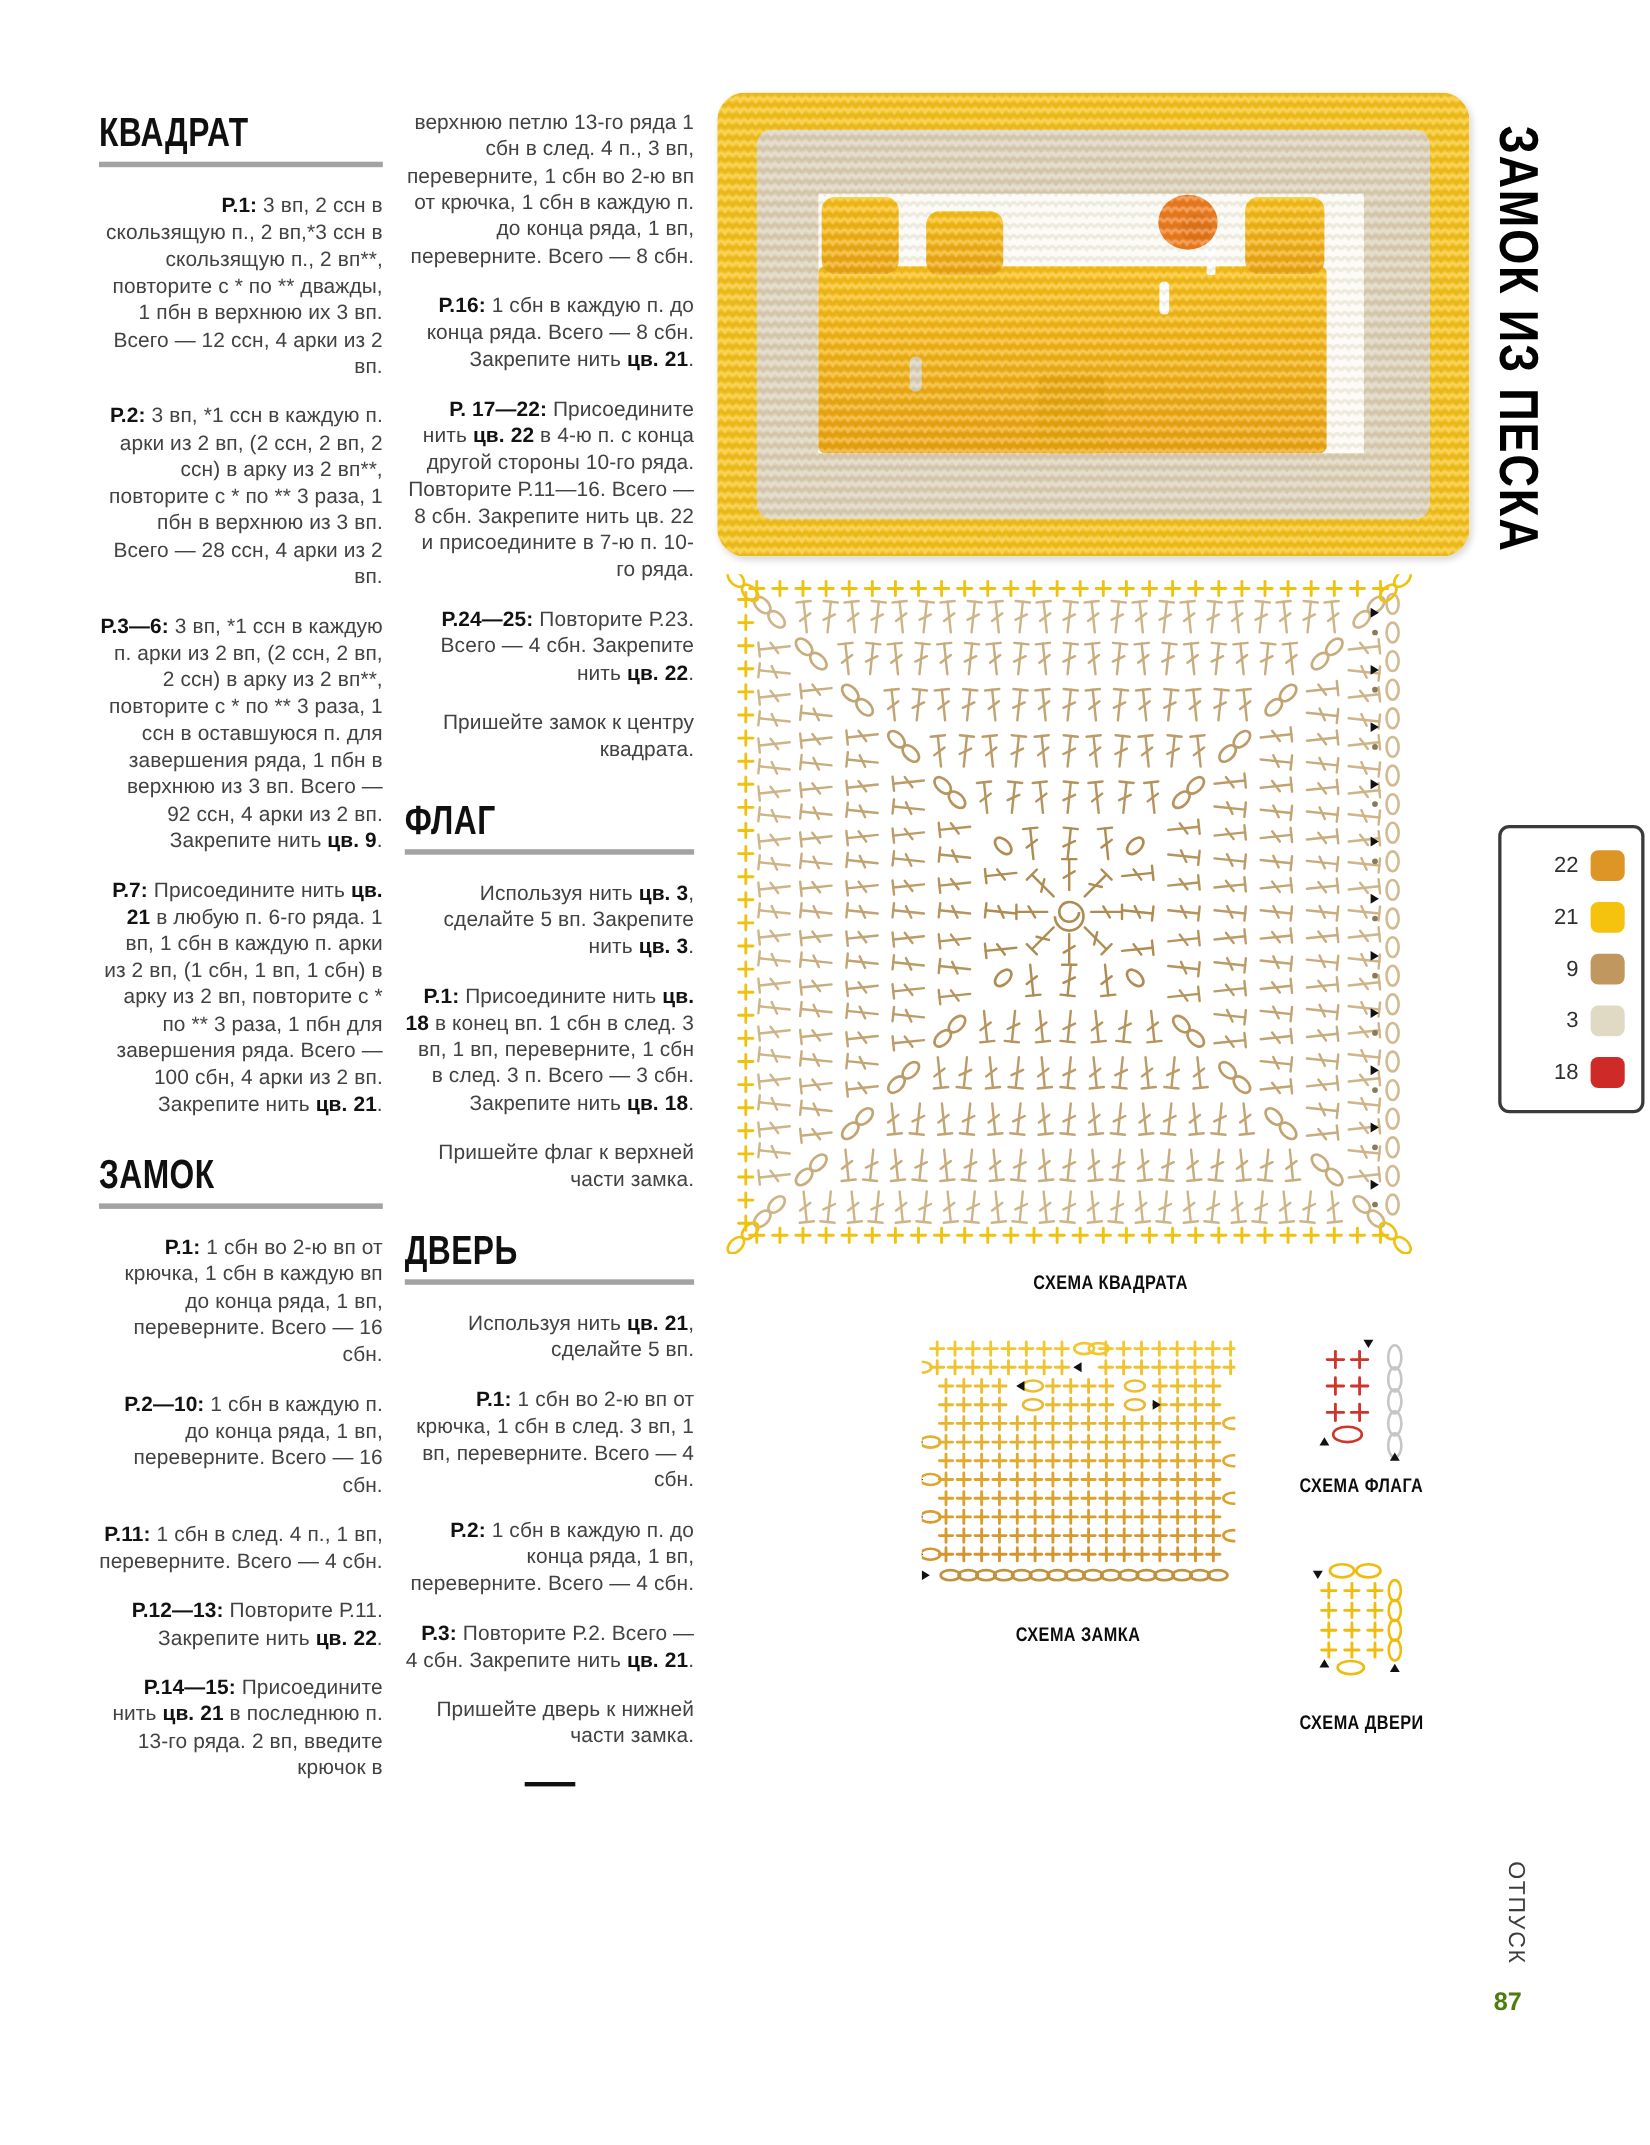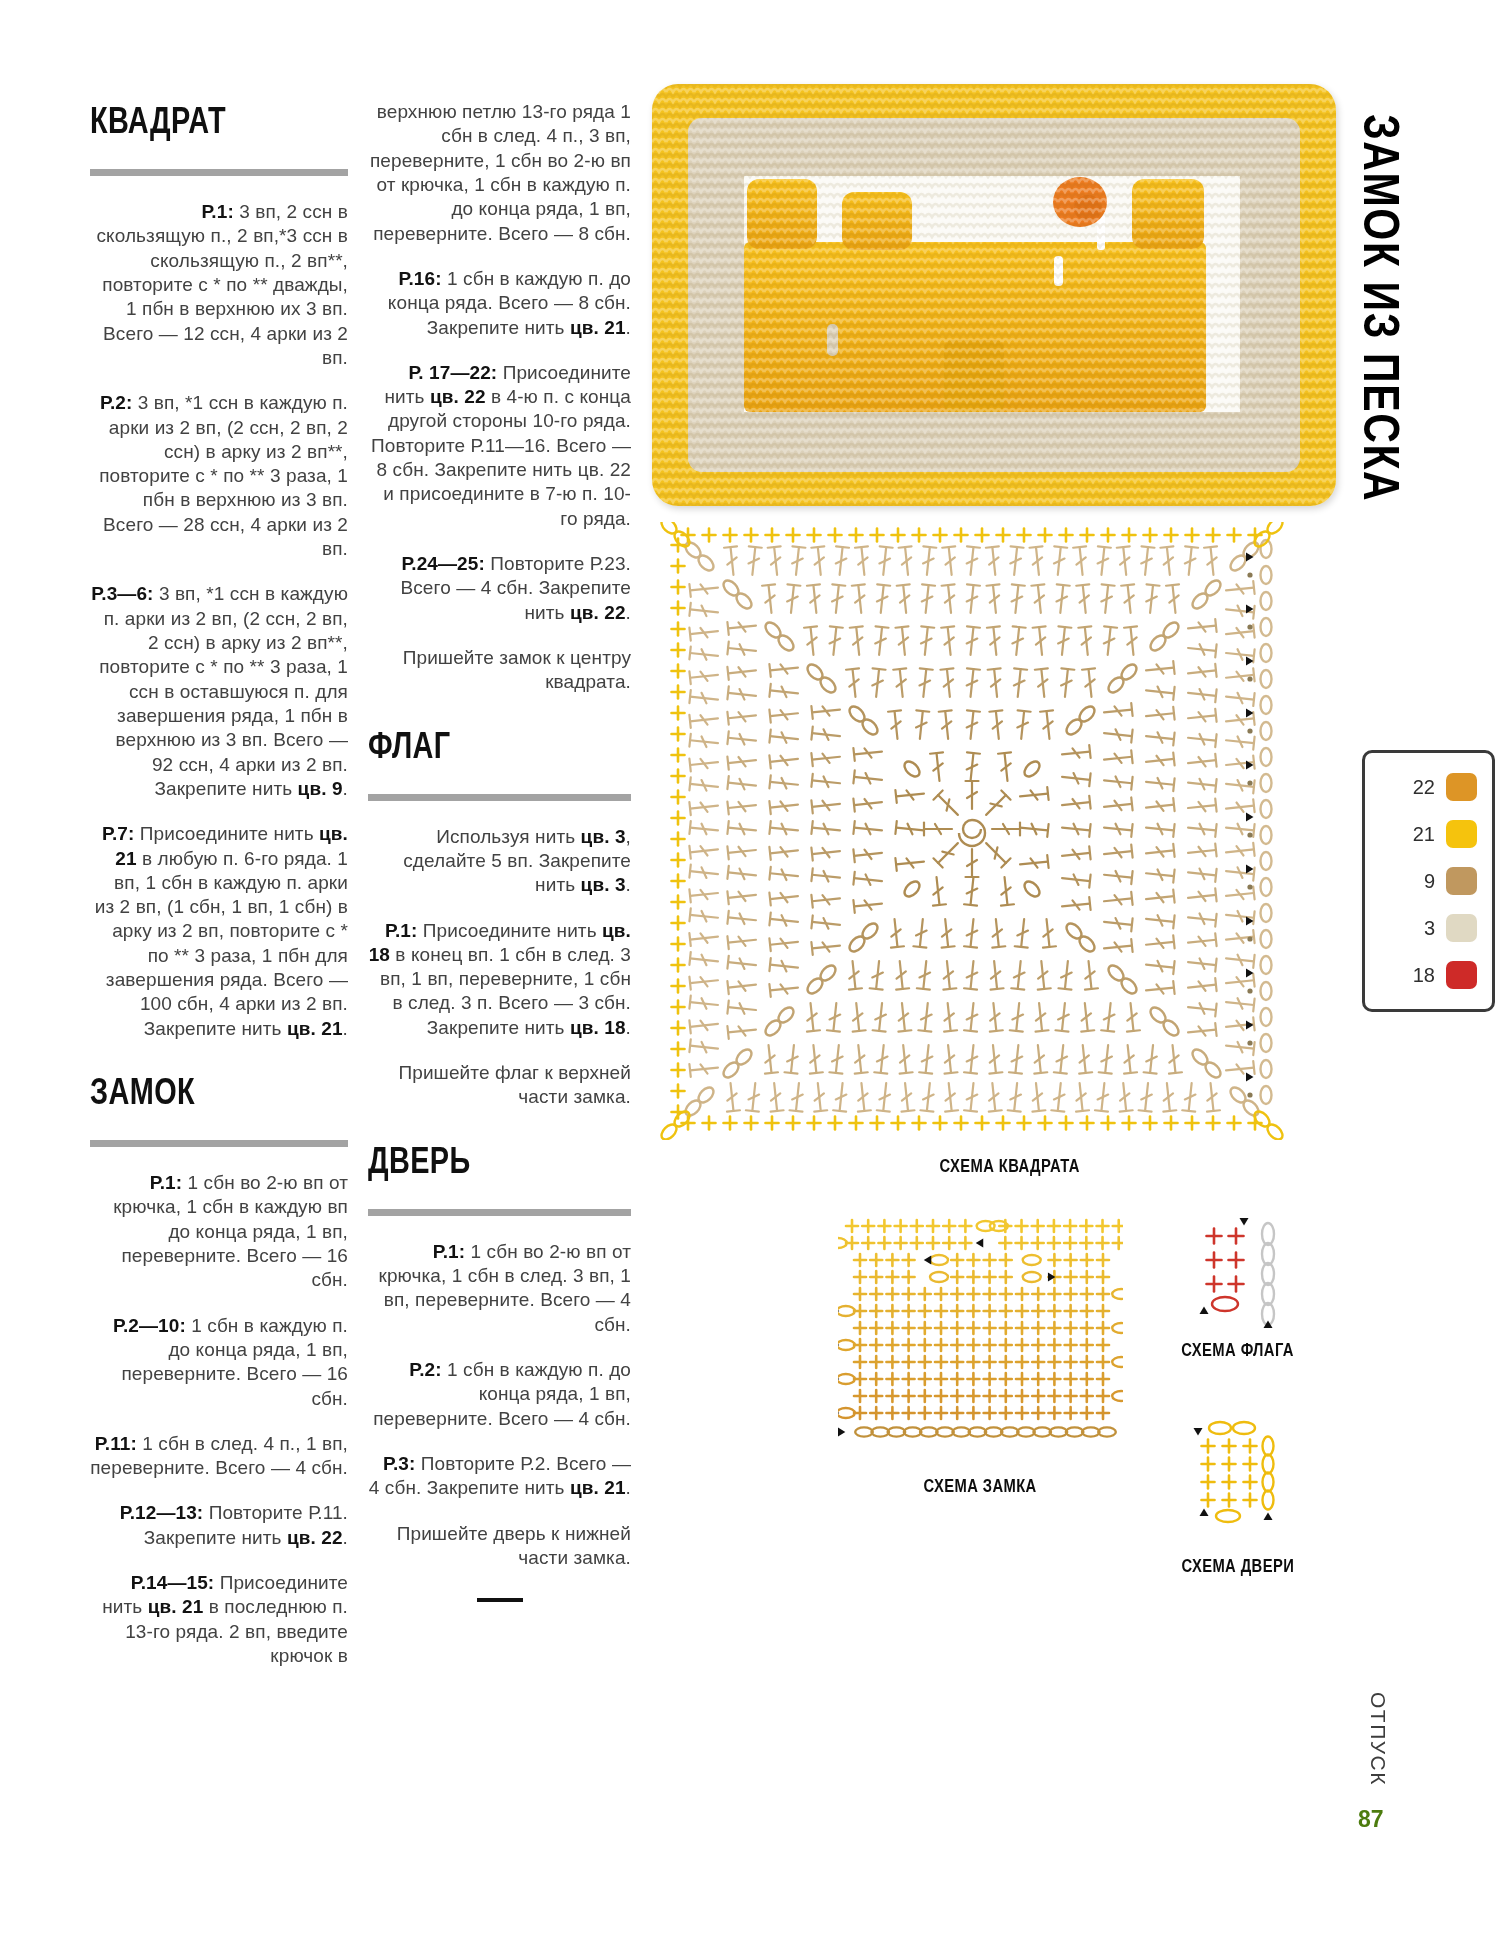--- a/index.html
+++ b/index.html
@@ -1,19 +1,19 @@
 <!DOCTYPE html>
 <html lang="ru"><head>
 <meta charset="utf-8">
 <style>
   html,body{margin:0;padding:0;background:#ffffff;}
   #page{position:relative;width:1500px;height:1950px;background:#ffffff;overflow:hidden;
         font-family:"Liberation Sans",sans-serif;}
   .col{position:absolute;}
-  .h2{border-bottom:7px solid #a3a3a3;margin:30px 0 24px 0;padding-bottom:27px;}
+  .h2{border-bottom:5px solid #a3a3a3;margin:30px 0 24px 0;padding-bottom:5px;}
   .h2.first{margin-top:0;}
   .h2 .ht{display:inline-block;font-weight:700;font-size:37px;color:#101010;
           transform:scaleX(0.78);transform-origin:0 50%;white-space:nowrap;letter-spacing:0.5px;}
   .para{font-size:19px;line-height:1.28;color:#424242;margin:0 0 21px 0;letter-spacing:0.1px;text-align:right;}
   .para b{color:#121212;font-weight:700;}
   .divider{width:46px;height:4px;background:#111;margin:28px auto 0 auto;}
   .vtext{position:absolute;writing-mode:vertical-rl;white-space:nowrap;}
   #vtitle{font-weight:700;font-size:50px;color:#000;letter-spacing:2px;
           transform:scaleY(0.82);transform-origin:50% 0;}
   #vfooter{font-size:21px;color:#3d3d3d;letter-spacing:1.5px;}
@@ -52,20 +52,21 @@
       <p class="para">верхнюю петлю 13-го ряда 1 сбн в след. 4 п., 3 вп, переверните, 1 сбн во 2-ю вп от крючка, 1 сбн в каждую п. до конца ряда, 1 вп, переверните. Всего — 8 сбн.</p>
       <p class="para"><b>Р.16:</b> 1 сбн в каждую п. до конца ряда. Всего — 8 сбн. Закрепите нить <b>цв. 21</b>.</p>
       <p class="para"><b>Р. 17—22:</b> Присоедините нить <b>цв. 22</b> в 4-ю п. с конца другой стороны 10-го ряда. Повторите Р.11—16. Всего — 8 сбн. Закрепите нить цв. 22 и присоедините в 7-ю п. 10-го ряда.</p>
       <p class="para"><b>Р.24—25:</b> Повторите Р.23. Всего — 4 сбн. Закрепите нить <b>цв. 22</b>.</p>
       <p class="para">Пришейте замок к центру квадрата.</p>
       <div class="h2"><span class="ht">ФЛАГ</span></div>
       <p class="para">Используя нить <b>цв. 3</b>, сделайте 5 вп. Закрепите нить <b>цв. 3</b>.</p>
       <p class="para"><b>Р.1:</b> Присоедините нить <b>цв. 18</b> в конец вп. 1 сбн в след. 3 вп, 1 вп, переверните, 1 сбн в след. 3 п. Всего — 3 сбн. Закрепите нить <b>цв. 18</b>.</p>
       <p class="para">Пришейте флаг к верхней части замка.</p>
       <div class="h2"><span class="ht">ДВЕРЬ</span></div>
+      <p class="para">Используя нить <b>цв. 21</b>, сделайте 5 вп.</p>
       <p class="para"><b>Р.1:</b> 1 сбн во 2-ю вп от крючка, 1 сбн в след. 3 вп, 1 вп, переверните. Всего — 4 сбн.</p>
       <p class="para"><b>Р.2:</b> 1 сбн в каждую п. до конца ряда, 1 вп, переверните. Всего — 4 сбн.</p>
       <p class="para"><b>Р.3:</b> Повторите Р.2. Всего — 4 сбн. Закрепите нить <b>цв. 21</b>.</p>
       <p class="para">Пришейте дверь к нижней части замка.</p>
       <div class="divider"></div>
     </div>
 
   <div class="photo" id="photo" style="left:652px;top:84px;width:684px;height:422px;"><svg viewBox="0 0 684 422" width="684" height="422">
         <rect x="0" y="0" width="684" height="422" fill="#F4C21F"></rect>
         <rect x="36" y="34" width="612" height="354" rx="14" fill="#DCD1BA"></rect>

